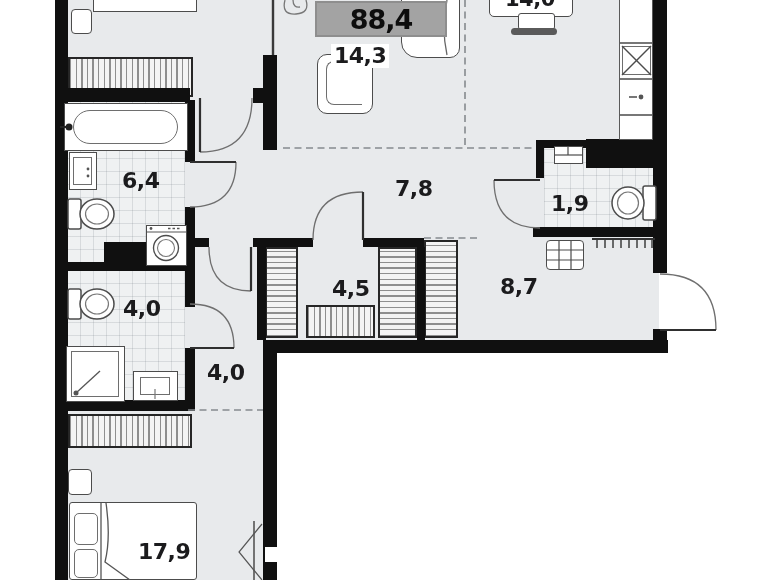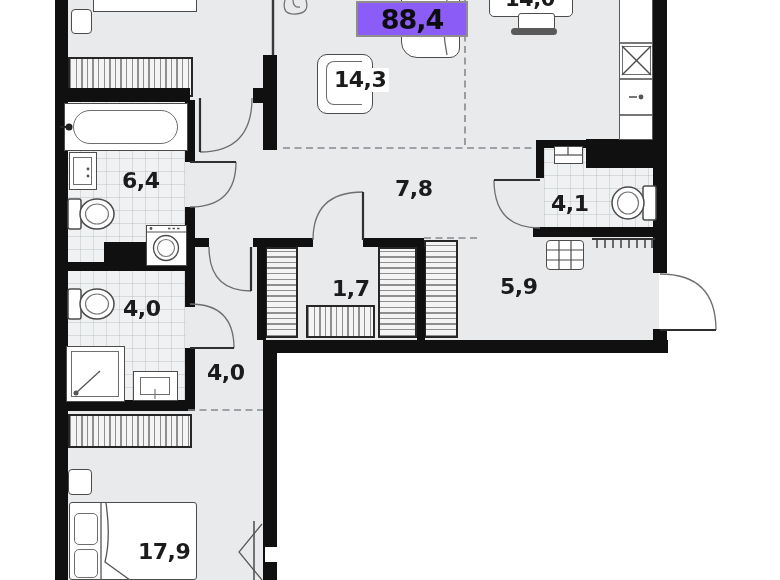--- a/index.html
+++ b/index.html
@@ -25,23 +25,23 @@
   .hatch-h{ 
     position:absolute;box-sizing:border-box;border:2px solid #262626;background:#f4f4f4;
     background-image:repeating-linear-gradient(0deg,#8f8f8f 0 1.4px,transparent 1.4px 5.6px);
   }
   .lbl{
     position:absolute;color:#1b1b1d;font-weight:700;font-size:22px;
     letter-spacing:-0.5px;white-space:nowrap;line-height:1;
   }
   .lbl-bg{background:#ffffff;padding:1px 3px;}
   #total-box{
-    position:absolute;left:315px;top:1px;width:112px;height:36px;
-    background:#8b5cf6;border:2px solid #8e8e8e;box-sizing:border-box;
-    display:flex;align-items:center;justify-content:center;margin-left:41px;
+    position:absolute;left:315px;top:1px;width:132px;height:36px;
+    background:#a3a3a3;border:2px solid #8e8e8e;box-sizing:border-box;
+    display:flex;align-items:center;justify-content:center;
   }
   #total-box .t{font-size:27px;font-weight:800;color:#0d0d0d;letter-spacing:-1px;}
   svg.overlay{position:absolute;left:0;top:0;pointer-events:none;}
   .divline{position:absolute;background:#777;}
 </style>
 </head>
 <body>
 
 <div id="plan">
 
@@ -233,24 +233,24 @@
 
     <g stroke="#555" fill="none">
       <path d="M254,521 V580" stroke-width="1.6"></path>
       <path d="M262,524 L239,552 L262,580" stroke-width="1.2"></path>
     </g>
   </svg>
 
   <div id="total-box">
     <span class="t">88,4</span>
   </div>
-  <div class="lbl lbl-bg" style="left:331px;top:68px">14,3</div>
+  <div class="lbl lbl-bg" style="left:331px;top:44px">14,3</div>
   <div class="lbl" style="left:505px;top:-11px;font-size:21px">14,0</div>
   <div class="lbl" style="left:122px;top:170px">6,4</div>
   <div class="lbl" style="left:395px;top:178px">7,8</div>
-  <div class="lbl" style="left:551px;top:193px">4,1</div>
+  <div class="lbl" style="left:551px;top:193px">1,9</div>
   <div class="lbl" style="left:123px;top:298px">4,0</div>
-  <div class="lbl" style="left:332px;top:278px">1,7</div>
-  <div class="lbl" style="left:500px;top:276px">5,9</div>
+  <div class="lbl" style="left:332px;top:278px">4,5</div>
+  <div class="lbl" style="left:500px;top:276px">8,7</div>
   <div class="lbl" style="left:207px;top:362px">4,0</div>
   <div class="lbl" style="left:138px;top:541px">17,9</div>
 
 </div>
 
 </body></html>

